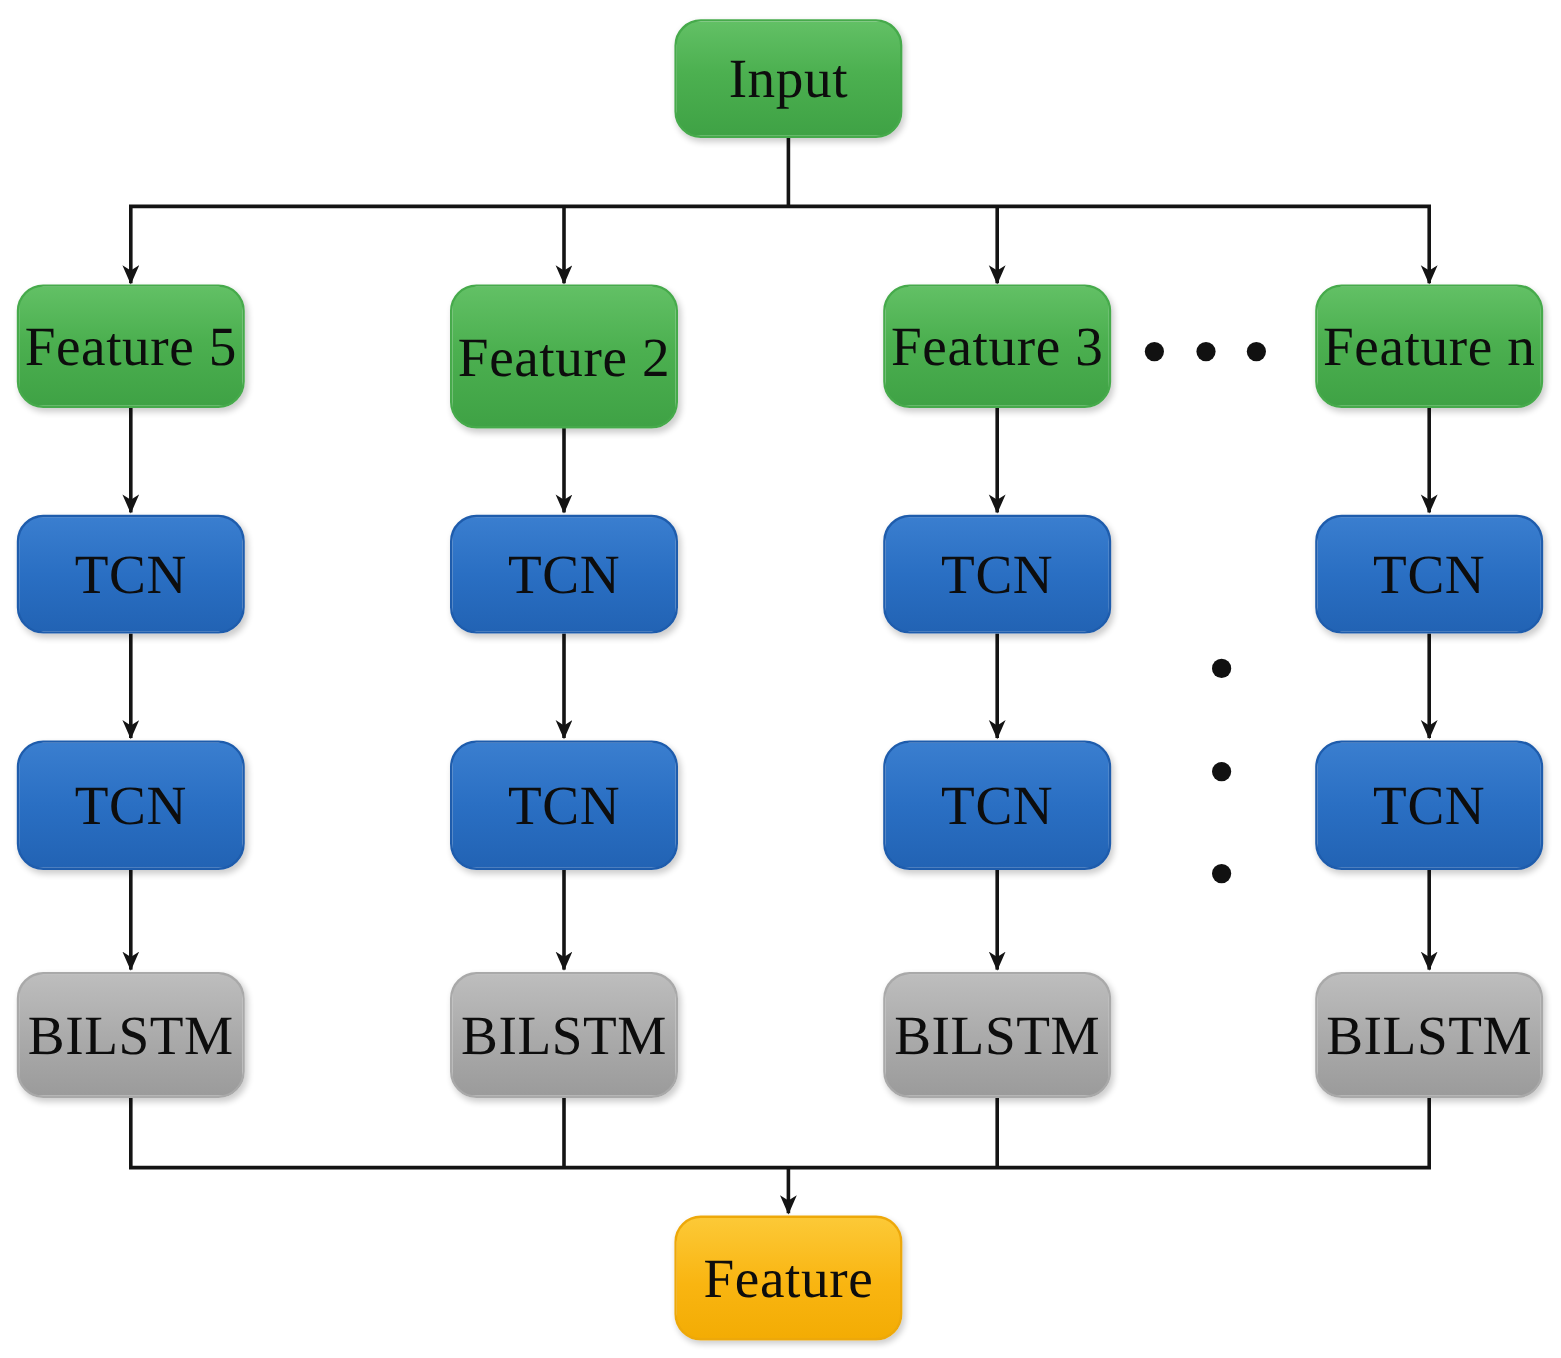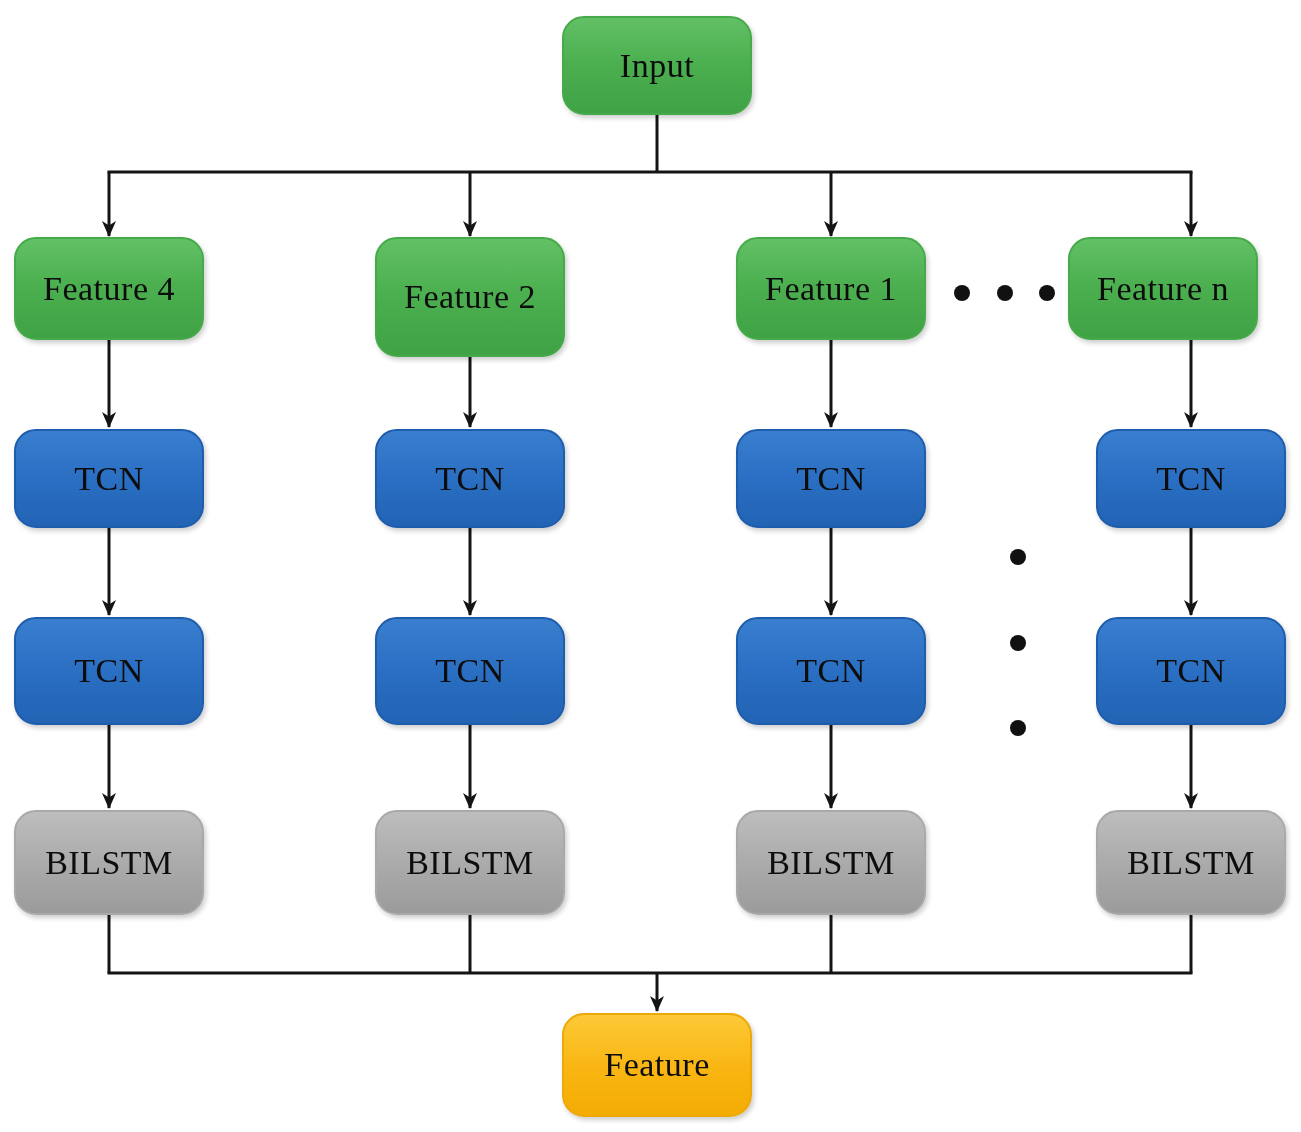--- a/index.html
+++ b/index.html
@@ -15,21 +15,21 @@
     position: absolute;
     left: 0; top: 0;
     width: 1301px; height: 1132px;
   }
   .node {
     position: absolute;
     display: flex;
     align-items: center;
     justify-content: center;
     border-radius: 22px;
-    font-size: 34px;
+    font-size: 46px;
     color: #0d0d0d;
     letter-spacing: 0.5px;
     box-shadow: 2px 3px 5px rgba(0,0,0,0.20);
     box-sizing: border-box;
   }
   .green {
     background: linear-gradient(180deg, #62c065 0%, #4cb050 45%, #3fa245 100%);
     border: 2px solid #46aa4b;
   }
   .blue {
@@ -105,21 +105,21 @@
       <circle cx="1018" cy="643" r="8"></circle>
       <circle cx="1018" cy="728" r="8"></circle>
     </g>
   </svg>
 
   <div class="node green" style="left:562px; top:16px; width:190px; height:99px;">
     <span>Input</span>
   </div>
 
   <div class="node green" style="left:14px; top:237px; width:190px; height:103px;">
-    <span>Feature 4</span>
+    <span>Feature 5</span>
   </div>
   <div class="node blue" style="left:14px; top:429px; width:190px; height:99px;">
     <span>TCN</span>
   </div>
   <div class="node blue" style="left:14px; top:617px; width:190px; height:108px;">
     <span>TCN</span>
   </div>
   <div class="node gray" style="left:14px; top:810px; width:190px; height:105px;">
     <span>BILSTM</span>
   </div>
@@ -131,33 +131,33 @@
     <span>TCN</span>
   </div>
   <div class="node blue" style="left:375px; top:617px; width:190px; height:108px;">
     <span>TCN</span>
   </div>
   <div class="node gray" style="left:375px; top:810px; width:190px; height:105px;">
     <span>BILSTM</span>
   </div>
 
   <div class="node green" style="left:736px; top:237px; width:190px; height:103px;">
-    <span>Feature 1</span>
+    <span>Feature 3</span>
   </div>
   <div class="node blue" style="left:736px; top:429px; width:190px; height:99px;">
     <span>TCN</span>
   </div>
   <div class="node blue" style="left:736px; top:617px; width:190px; height:108px;">
     <span>TCN</span>
   </div>
   <div class="node gray" style="left:736px; top:810px; width:190px; height:105px;">
     <span>BILSTM</span>
   </div>
 
-  <div class="node green" style="left:1068px; top:237px; width:190px; height:103px;">
+  <div class="node green" style="left:1096px; top:237px; width:190px; height:103px;">
     <span>Feature n</span>
   </div>
   <div class="node blue" style="left:1096px; top:429px; width:190px; height:99px;">
     <span>TCN</span>
   </div>
   <div class="node blue" style="left:1096px; top:617px; width:190px; height:108px;">
     <span>TCN</span>
   </div>
   <div class="node gray" style="left:1096px; top:810px; width:190px; height:105px;">
     <span>BILSTM</span>

